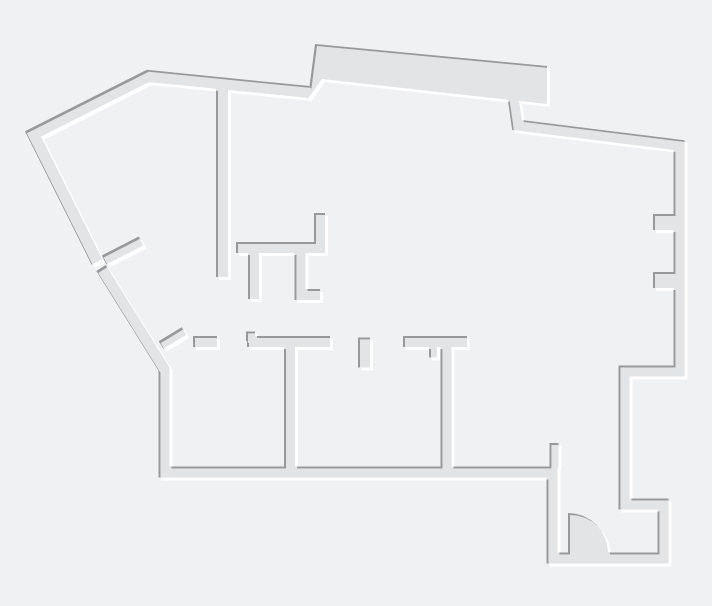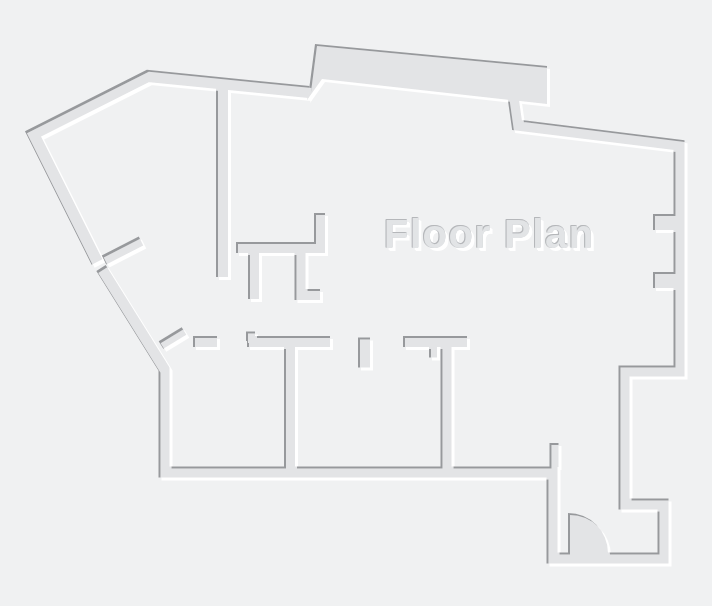--- a/index.html
+++ b/index.html
@@ -81,14 +81,13 @@
         <path d="M403,341.5 L467,341.5" fill="none" stroke="#e3e4e6" stroke-width="11" stroke-linecap="butt" stroke-linejoin="miter"></path>
         <path d="M433,347 L433,357.5" fill="none" stroke="#e3e4e6" stroke-width="8" stroke-linecap="butt" stroke-linejoin="miter"></path>
         <path d="M289.5,344 L289.5,467" fill="none" stroke="#e3e4e6" stroke-width="11" stroke-linecap="butt" stroke-linejoin="miter"></path>
         <path d="M446,344 L446,467" fill="none" stroke="#e3e4e6" stroke-width="11" stroke-linecap="butt" stroke-linejoin="miter"></path>
         <path d="M554,443 L554,467" fill="none" stroke="#e3e4e6" stroke-width="9" stroke-linecap="butt" stroke-linejoin="miter"></path>
         <path d="M653,222 L680,222" fill="none" stroke="#e3e4e6" stroke-width="16" stroke-linecap="butt" stroke-linejoin="miter"></path>
         <path d="M653,280 L680,280" fill="none" stroke="#e3e4e6" stroke-width="16" stroke-linecap="butt" stroke-linejoin="miter"></path>
         <path d="M568,513 A40,40 0 0 1 608,553 L568,553 Z" fill="#e3e4e6"></path>
       </g>
   </svg>
-  <div class="plan-label">Floor Plan</div>
 </div>
 
 </body></html>

